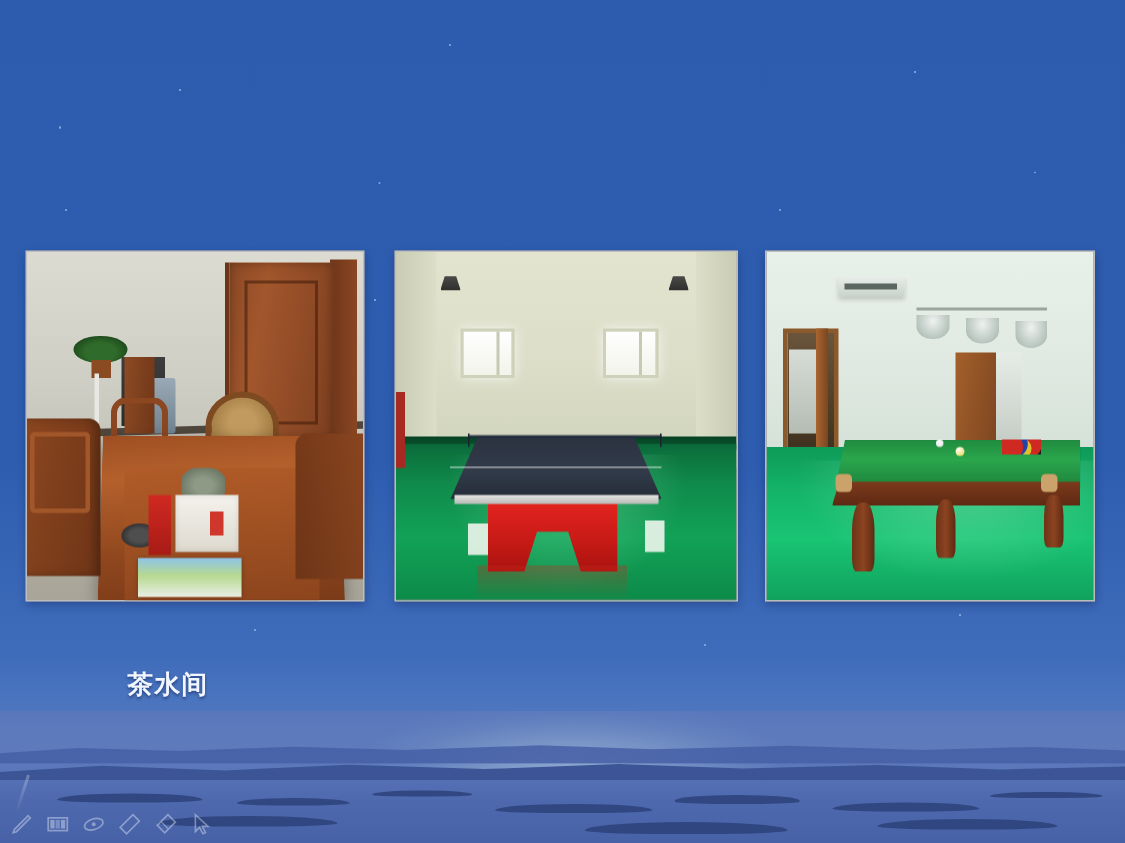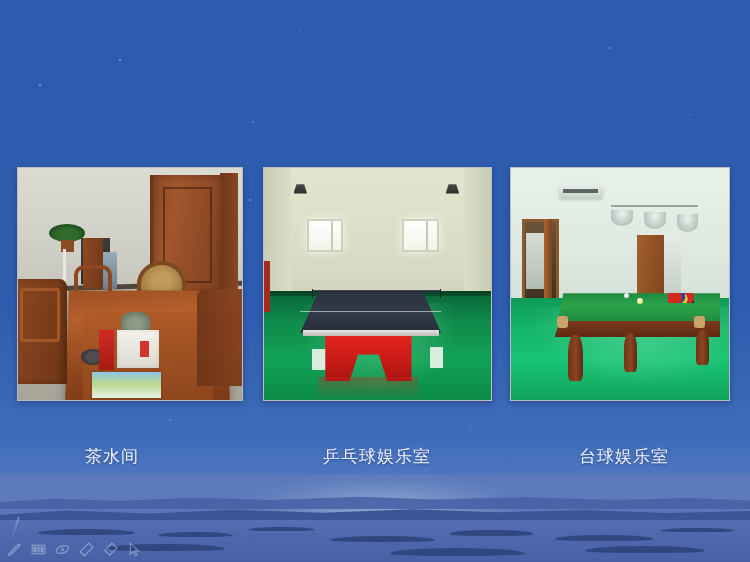--- a/index.html
+++ b/index.html
@@ -237,21 +237,21 @@
                   radial-gradient(circle at 68% 35%,#cf2a22 45%,transparent 48%),
                   radial-gradient(circle at 86% 55%,#1c1c1c 45%,transparent 48%); }
 
   
   .caption {
     position:absolute; top:445px;
     color:#f2f6ff; font-size:17px; letter-spacing:1px;
     text-shadow:0 1px 2px rgba(0,15,60,.45);
     white-space:nowrap; transform:translateX(-50%);
   }
-  .cap1 { left:112px; }
+  .cap1 { left:112px;font-weight:bold; }
   .cap2 { left:377px; }
   .cap3 { left:624px; }
 
   
   .landscape {
     position:absolute; left:0; bottom:0; width:100%; height:88px;
     overflow:hidden;
   }
   .ls-sky {
     position:absolute; inset:0;
@@ -408,22 +408,20 @@
         <div class="pocket1"></div>
         <div class="pocket2"></div>
         <div class="leg1"></div>
         <div class="leg2"></div>
         <div class="leg3"></div>
       </div>
     </div>
   </div>
 
   <div class="caption cap1">茶水间</div>
-  <div class="caption cap2">乒乓球娱乐室</div>
-  <div class="caption cap3">台球娱乐室</div>
 
   <div class="landscape">
     <div class="ls-sky"></div>
     <div class="ls-glow"></div>
     <div class="ls-hill-far"></div>
     <div class="ls-lights"></div>
     <div class="ls-hill-mid"></div>
     <div class="ls-water"></div>
     <div class="ls-isle i1"></div>
     <div class="ls-isle i2"></div>

